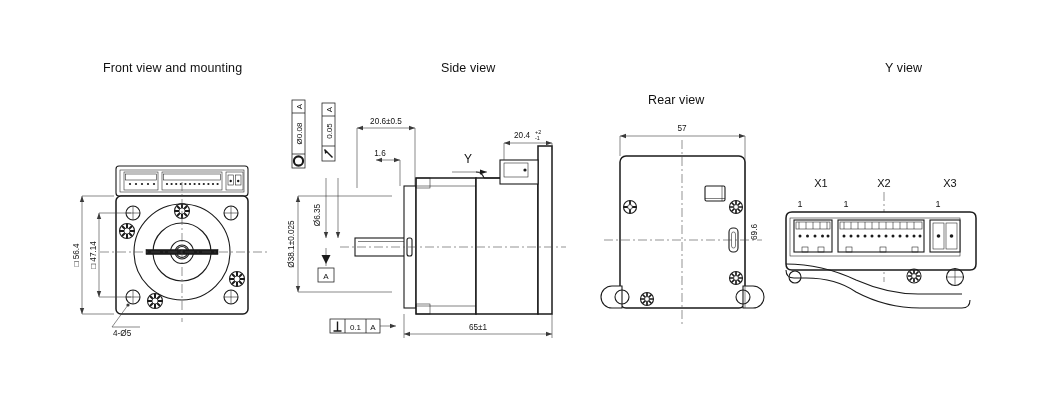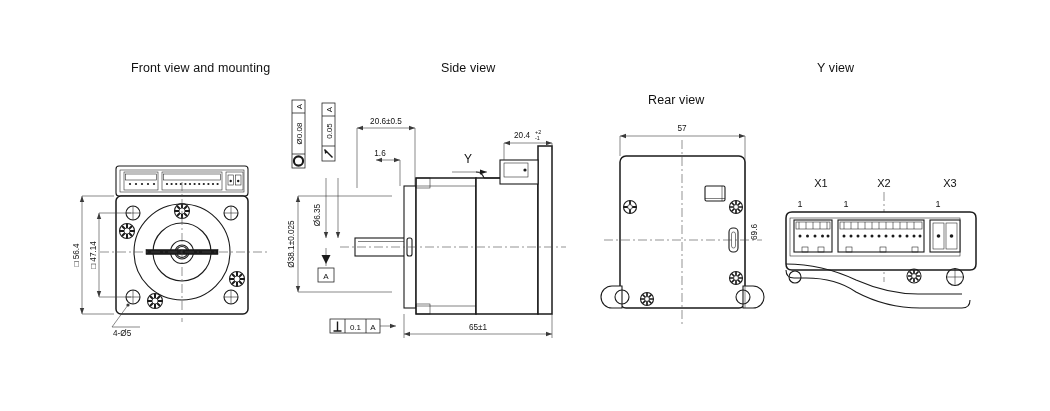--- a/index.html
+++ b/index.html
@@ -28,24 +28,24 @@
   .gdt{font-family:"Liberation Sans",sans-serif;font-size:8px;fill:#111;}
   .pinlbl{font-family:"Liberation Sans",sans-serif;font-size:9px;fill:#111;}
   .conlbl{font-family:"Liberation Sans",sans-serif;font-size:11px;fill:#111;}
   .ylbl{font-family:"Liberation Sans",sans-serif;font-size:12px;fill:#111;}
 </style>
 </head>
 <body>
 
 <div class="sheet">
 
-  <div class="view-title" style="left:103px;top:61px;margin-left:28px;">Front view and mounting</div>
+  <div class="view-title" style="left:103px;top:61px;">Front view and mounting</div>
   <div class="view-title" style="left:441px;top:61px;text-align:center;">Side view</div>
   <div class="view-title" style="left:648px;top:61px;margin-top:32px;">Rear view</div>
-  <div class="view-title" style="left:817px;top:61px;">Y view</div>
+  <div class="view-title" style="left:885px;top:61px;">Y view</div>
 
   <svg class="draw" viewBox="0 0 1050 411">
 
     <g>
 
       <rect x="116" y="166" width="132" height="30" rx="3" class="ln med white"></rect>
       <rect x="120" y="170" width="124" height="22" class="ln hair" fill="#fff"></rect>
 
       <g>
         <rect x="124" y="172" width="34" height="18" class="ln hair white"></rect>

